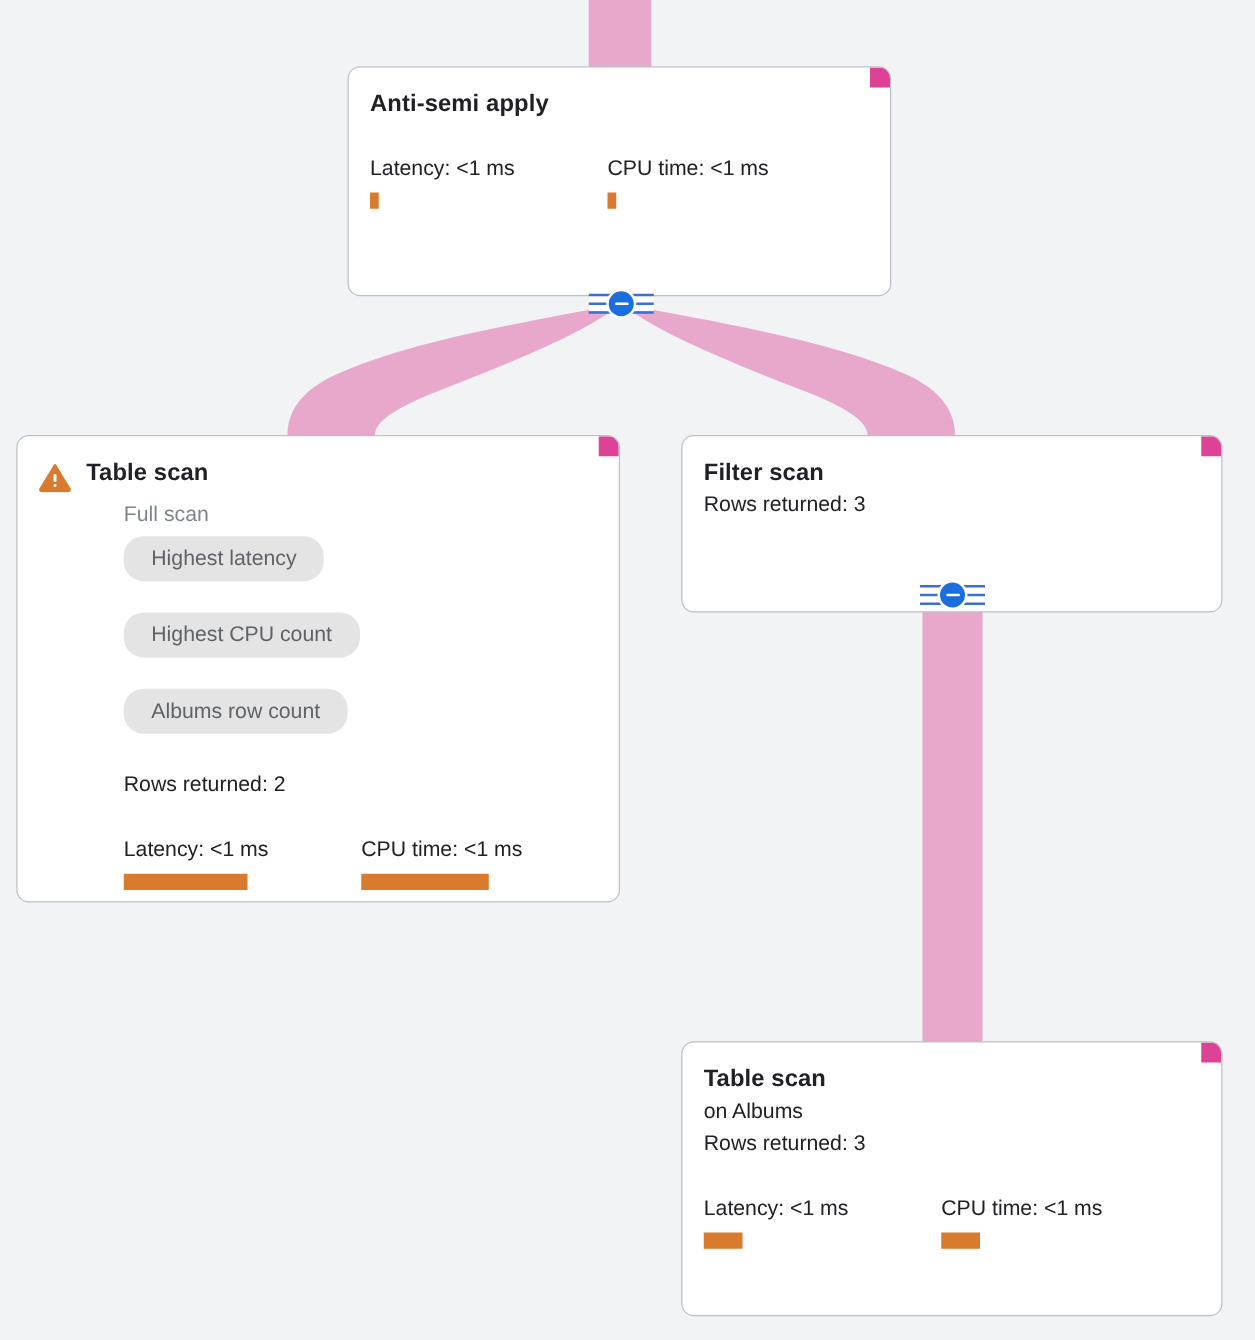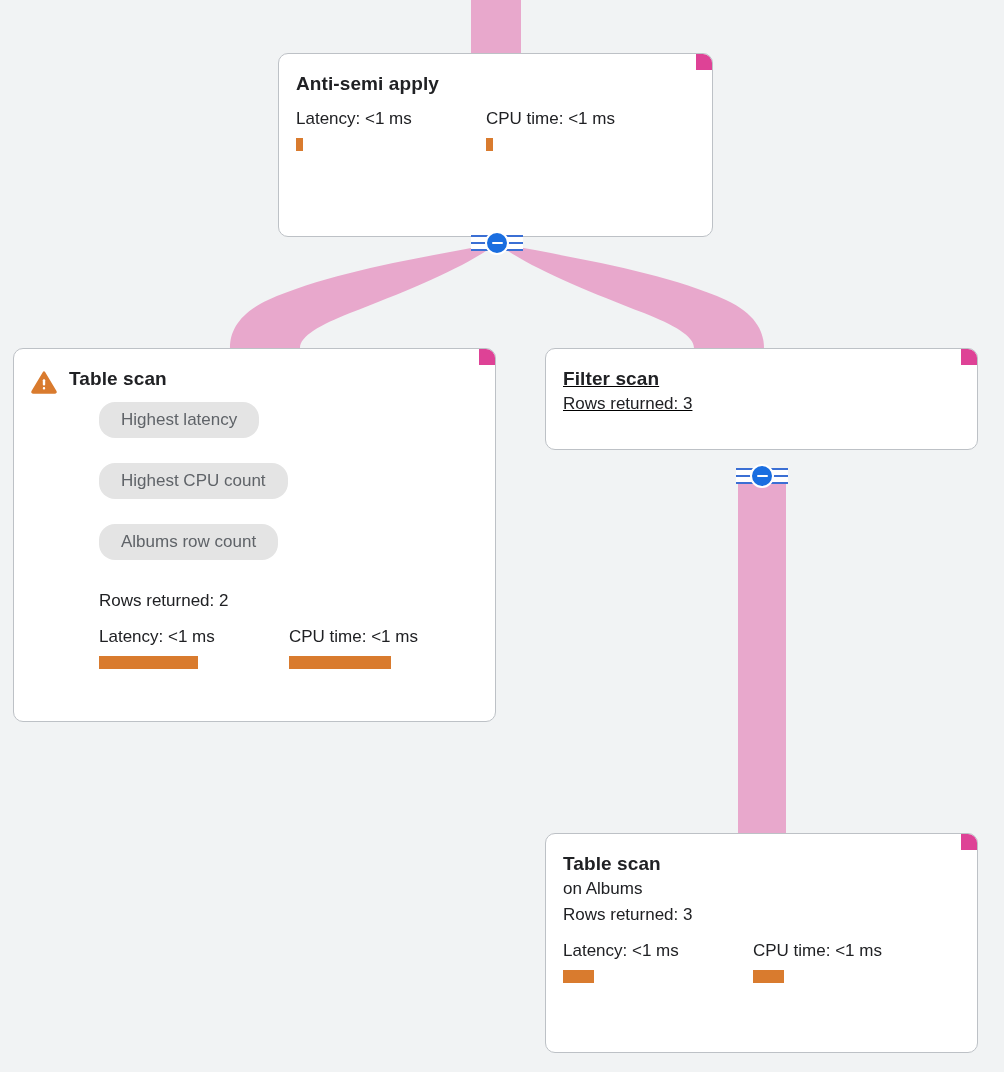--- a/index.html
+++ b/index.html
@@ -87,21 +87,21 @@
     background: #E4E4E4;
     color: #5F6368;
     font-size: 17px;
     line-height: 20px;
     padding: 8px 22px;
     border-radius: 16px;
     margin-bottom: 25px;
   }
   .metrics {
     display: flex;
-    margin-top: 12px;
+    margin-top: 28px;
   }
   .metric {
     display: flex;
     flex-direction: column;
   }
   .metric-label {
     font-size: 17px;
     color: #202124;
     line-height: 22px;
     white-space: nowrap;
@@ -217,41 +217,42 @@
       <div class="node-head">
         <span class="warn-icon">
           <svg width="26" height="24" viewBox="0 0 26 24" xmlns="http://www.w3.org/2000/svg">
             <path d="M13 2.4 L24.4 21.2 Q25.2 22.6 23.6 22.6 L2.4 22.6 Q0.8 22.6 1.6 21.2 Z" fill="#D97B2E" stroke="#D97B2E" stroke-width="2.2" stroke-linejoin="round"></path>
             <rect x="11.8" y="9.2" width="2.4" height="6.4" rx="1.1" fill="#FFFFFF"></rect>
             <rect x="11.8" y="17.1" width="2.4" height="2.4" rx="1.1" fill="#FFFFFF"></rect>
           </svg>
         </span>
         <div class="node-title">Table scan</div>
       </div>
+      <div class="node-sub muted indent">Full scan</div>
       <div class="chips">
         <div><span class="chip">Highest latency</span></div>
         <div><span class="chip">Highest CPU count</span></div>
         <div><span class="chip">Albums row count</span></div>
       </div>
       <div class="node-sub indent">Rows returned: 2</div>
       <div class="metrics indent">
         <div class="metric" style="width:190px;">
           <div class="metric-label">Latency: &lt;1 ms</div>
           <div class="metric-bar" style="width:99px;"></div>
         </div>
         <div class="metric">
           <div class="metric-label">CPU time: &lt;1 ms</div>
           <div class="metric-bar" style="width:102px;"></div>
         </div>
       </div>
     </div>
     <div class="node-footer"></div>
   </div>
 
-  <div class="node" style="left:545px; top:348px; width:433px; height:102px;text-decoration:underline;">
+  <div class="node" style="left:545px; top:348px; width:433px; height:142px;">
     <div class="node-body">
       <div class="node-head">
         <div class="node-title">Filter scan</div>
       </div>
       <div class="node-sub">Rows returned: 3</div>
     </div>
     <div class="node-footer"></div>
   </div>
 
   <div class="toggle" style="left:736px; top:463px;">

